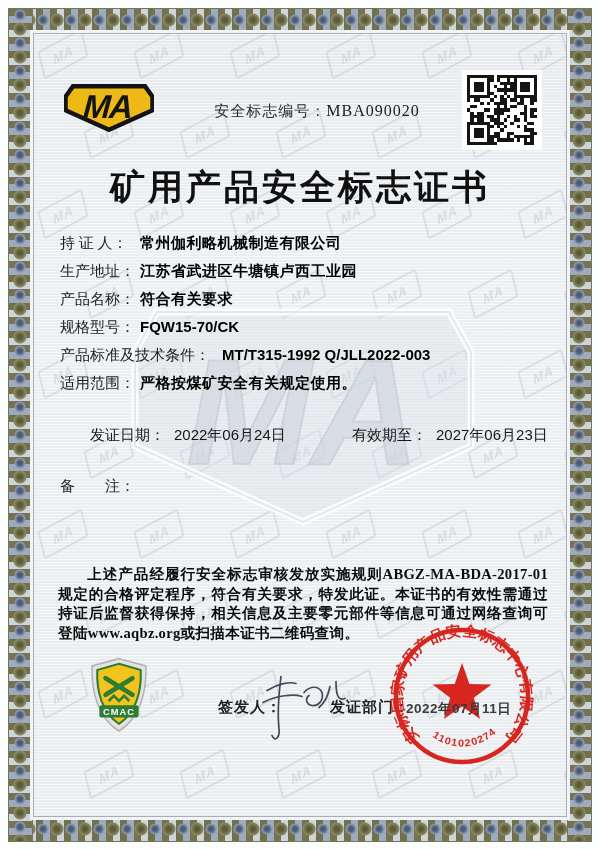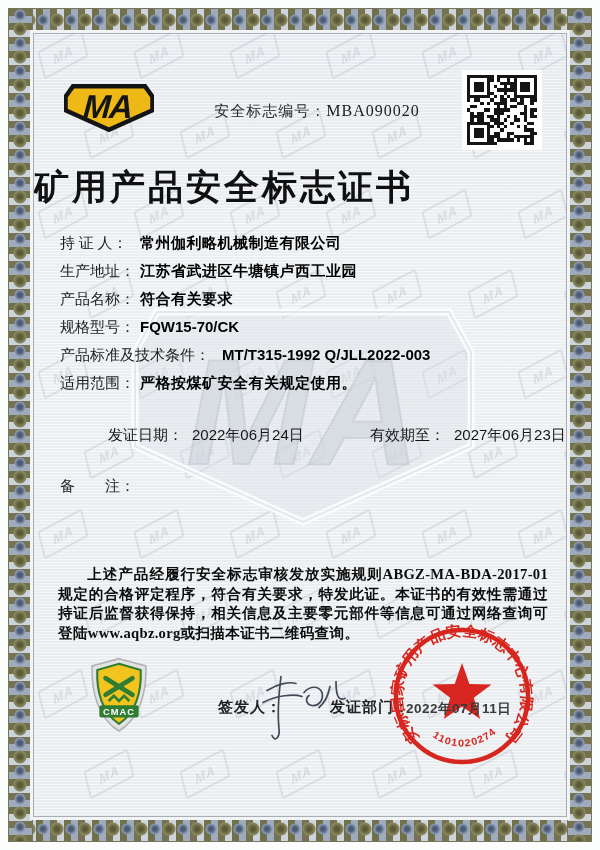--- a/index.html
+++ b/index.html
@@ -53,32 +53,32 @@
   }
   .big-wm{position:absolute;left:95px;top:262px;pointer-events:none;opacity:.85;}
 
   
   .ma-badge{position:absolute;left:30px;top:50px;}
   .certno{position:absolute;left:0;right:0;top:68px;text-align:center;padding-left:34px;
           font-size:15px;color:#2a2a2a;letter-spacing:1px;}
   .certno .num{font-size:16px;letter-spacing:1px;color:#1c1c1c;}
   .qr{position:absolute;right:24px;top:36px;width:80px;height:80px;background:#fff;padding:5px;box-sizing:border-box;}
 
-  .title{position:absolute;left:0;right:0;top:130px;text-align:left;
+  .title{position:absolute;left:0;right:0;top:130px;text-align:center;
          font-size:35px;font-weight:700;color:#101010;letter-spacing:3px;margin:0;}
 
   
   .fields{position:absolute;left:26px;top:199px;right:14px;font-size:15px;color:#161616;}
   .frow{margin-bottom:8.1px;line-height:20px;white-space:pre;}
   .frow .lbl{display:inline-block;min-width:80px;color:#1d1d1d;}
   .frow .val{font-weight:700;color:#000;letter-spacing:.5px;}
   .frow .val.mono{font-family:"Liberation Sans","DejaVu Sans",sans-serif;letter-spacing:0;}
   .frow.std .lbl{min-width:0;margin-right:12px;}
   .daterow{margin-top:12px;}
-  .daterow .lbl2{display:inline-block;min-width:84px;margin-left:18px;}
+  .daterow .lbl2{display:inline-block;min-width:84px;}
   .daterow .dval{display:inline-block;min-width:150px;font-family:"Liberation Sans","DejaVu Sans",sans-serif;}
   .daterow .mid{display:inline-block;min-width:84px;margin-left:28px;}
   .remark{margin-top:11px;}
 
   .statement{
     position:absolute;left:24px;right:18px;top:531px;margin:0;
     font-size:14.6px;line-height:19.6px;font-weight:700;color:#0c0c0c;
     text-align:justify;text-indent:2em;letter-spacing:.3px;
   }
 

